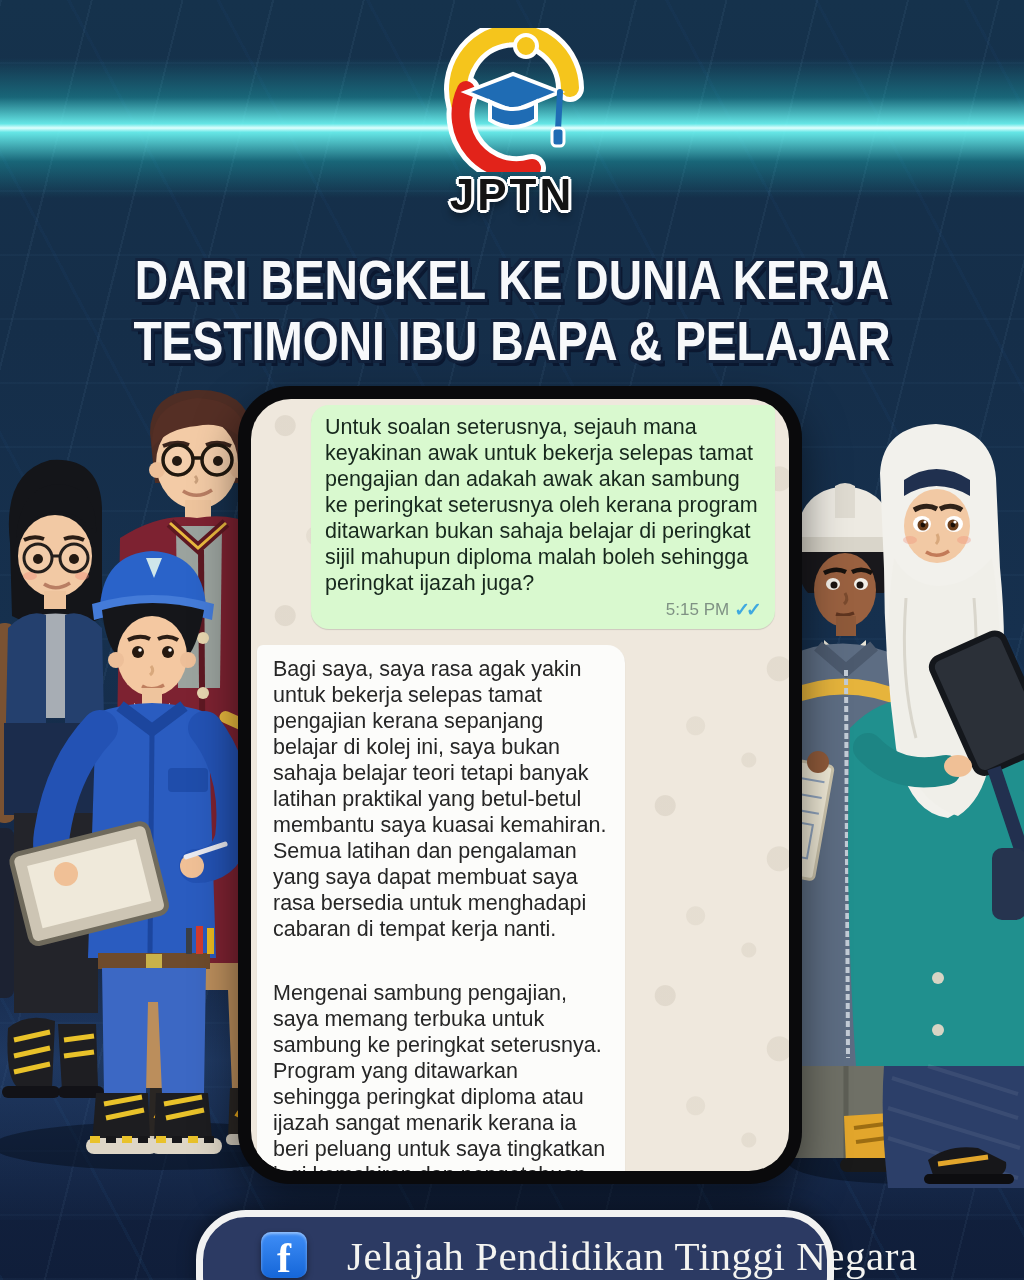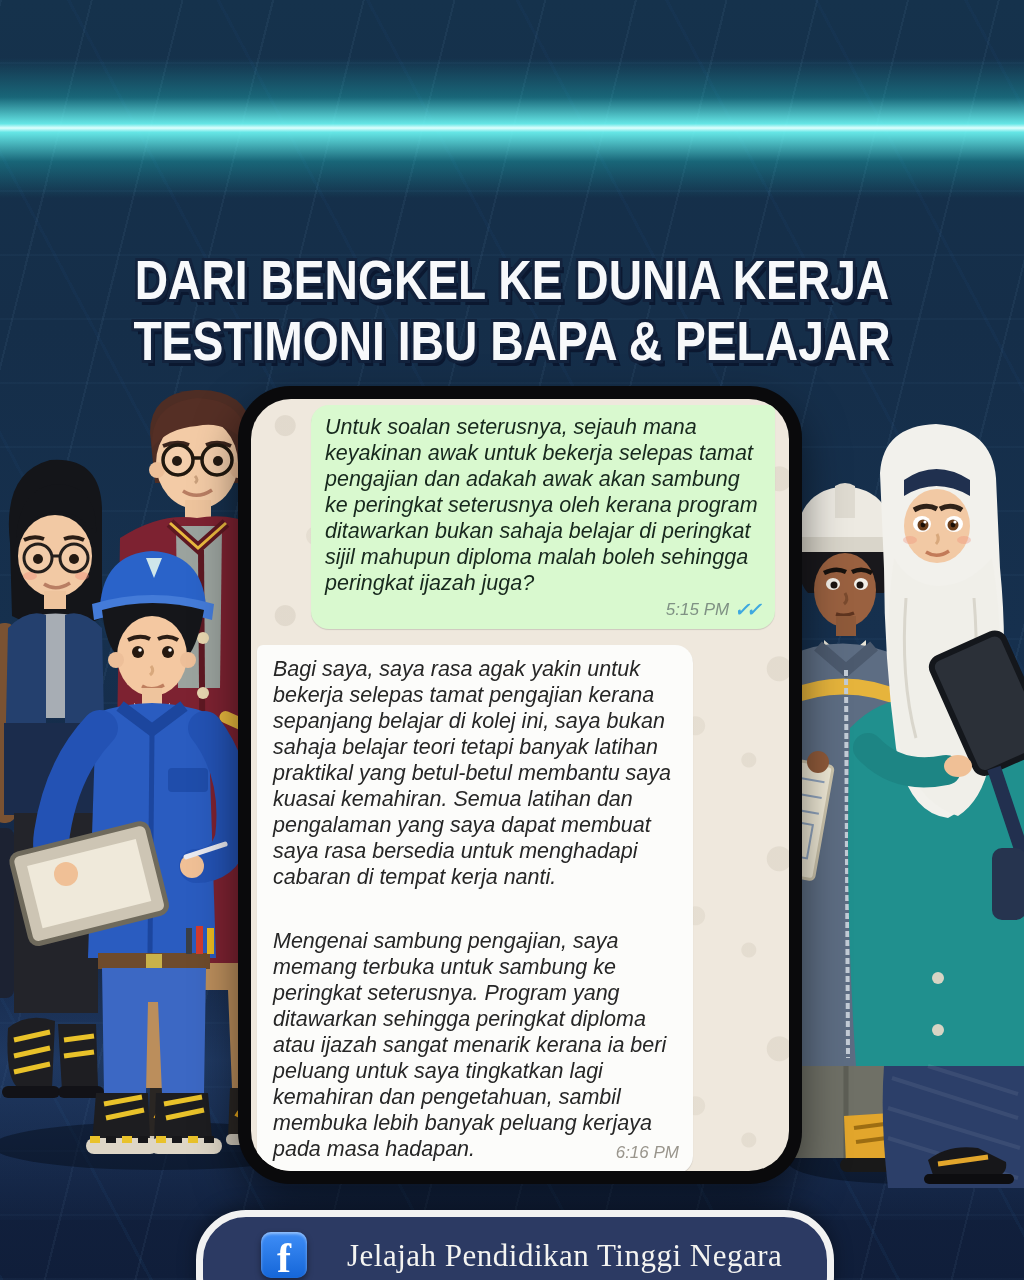--- a/index.html
+++ b/index.html
@@ -50,66 +50,81 @@
   .screen{
     width:100%;height:100%;border-radius:40px;overflow:hidden;box-sizing:border-box;
     padding-top:4px;
     background-color:#efe8dd;
     background-image:
       radial-gradient(circle at 18% 14%, rgba(150,138,116,.15) 0 10px, transparent 11px),
       radial-gradient(circle at 78% 42%, rgba(150,138,116,.13) 0 12px, transparent 13px),
       radial-gradient(circle at 34% 72%, rgba(150,138,116,.11) 0 9px, transparent 10px),
       radial-gradient(circle at 62% 90%, rgba(150,138,116,.12) 0 7px, transparent 8px);
     background-size:190px 190px;
-    font-style:italic;
   }
   .msg{font-size:21.5px;line-height:26px;box-sizing:border-box;box-shadow:0 1px 1px rgba(0,0,0,.14);}
   .msg-sent{
     margin:2px 14px 0 auto;width:464px;background:#d9f9cf;color:#17281d;
     border-radius:18px 6px 18px 18px;padding:9px 14px 6px 14px;
   }
   .msg-meta{display:flex;justify-content:flex-end;gap:5px;margin-top:1px;}
   .msg-time{font-size:17px;color:#7f9184;}
   .ticks{font-size:19px;color:#3fa9e0;letter-spacing:-4px;font-weight:bold;padding-right:3px;}
   .msg-recv{
-    position:relative;margin:16px 0 0 6px;width:436px;background:#fcfcfa;color:#262626;
+    position:relative;margin:16px 0 0 6px;width:368px;background:#fcfcfa;color:#262626;
     border-radius:6px 18px 18px 18px;padding:11px 16px 12px 16px;
   }
   .msg-recv p{margin:0;}
   .msg-recv p + p{margin-top:38px;}
   .msg-recv .msg-time{position:absolute;right:14px;bottom:8px;color:#99958c;}
   .footer-pill{
     position:absolute;left:196px;top:1210px;width:638px;height:116px;z-index:5;
     background:#2c3a63;border:7px solid #f2f2f2;border-radius:50px;box-sizing:border-box;
     display:flex;align-items:flex-start;padding:15px 0 0 58px;gap:40px;
     box-shadow:0 -4px 18px rgba(0,0,0,.35);
   }
   .fb-icon{
     width:46px;height:46px;border-radius:10px;flex:0 0 auto;
     background:linear-gradient(180deg,#3f8ef7 0%,#1566d8 100%);
     color:#fff;font-family:"Liberation Serif",serif;font-weight:bold;font-size:42px;
     display:flex;justify-content:center;align-items:flex-end;line-height:.92;overflow:hidden;
     box-shadow:inset 0 2px 3px rgba(255,255,255,.45),0 3px 6px rgba(0,0,0,.4);
   }
   .fb-page-name{
-    font-family:"Liberation Serif",serif;font-size:31px;color:#f4f4f1;
-    letter-spacing:.5px;margin-top:6px;white-space:nowrap;text-align:center;
+    font-family:"Liberation Serif",serif;font-size:41px;color:#f4f4f1;
+    letter-spacing:.5px;white-space:nowrap;text-align:center;
   }
 </style>
 </head>
 <body>
 
 <div class="poster">
 
   <div class="bg-lines"></div>
   <div class="floor"></div>
   <div class="red-glow" style="left:182px;top:560px;"></div>
   <div class="red-glow" style="left:572px;top:600px;"></div>
   <div class="glow-band"></div>
 
+  <div class="logo-wrap">
+    <svg width="152" height="144" viewBox="0 0 152 144">
+      <path d="M24 76 A56 56 0 1 1 134 60" stroke="#ffffff" stroke-width="28" fill="none" stroke-linecap="round"></path>
+      <path d="M30 62 A56 56 0 0 0 96 140" stroke="#ffffff" stroke-width="28" fill="none" stroke-linecap="round"></path>
+      <path d="M24 76 A56 56 0 1 1 134 60" stroke="#f5c51c" stroke-width="18" fill="none" stroke-linecap="round"></path>
+      <circle cx="90" cy="18" r="11" fill="#f5c51c" stroke="#fff" stroke-width="4"></circle>
+      <path d="M30 62 A56 56 0 0 0 96 140" stroke="#e2231a" stroke-width="18" fill="none" stroke-linecap="round"></path>
+      <g>
+        <polygon points="30,64 77,46 124,64 77,83" fill="#1f6cb4" stroke="#ffffff" stroke-width="4"></polygon>
+        <path d="M54 74 L54 92 Q77 106 100 92 L100 74 Q77 88 54 74 Z" fill="#1f6cb4" stroke="#ffffff" stroke-width="4"></path>
+        <path d="M124 64 L122 102" stroke="#1f6cb4" stroke-width="6" stroke-linecap="round"></path>
+        <rect x="116" y="100" width="12" height="18" rx="4" fill="#1f6cb4" stroke="#fff" stroke-width="3"></rect>
+      </g>
+    </svg>
+    <div class="logo-acronym">JPTN</div>
+  </div>
 
   <div class="title-wrap">
     <div class="title-line">DARI BENGKEL KE DUNIA KERJA</div>
     <div class="title-line">TESTIMONI IBU BAPA &amp; PELAJAR</div>
   </div>
 
   <svg class="chars-left" viewBox="0 0 332 790">
     <ellipse cx="160" cy="758" rx="168" ry="24" fill="rgba(4,10,22,.45)"></ellipse>
     <rect x="-6" y="235" width="22" height="200" rx="10" fill="#7a5232"></rect>
     <rect x="-10" y="440" width="24" height="170" rx="8" fill="#1c2232"></rect>

